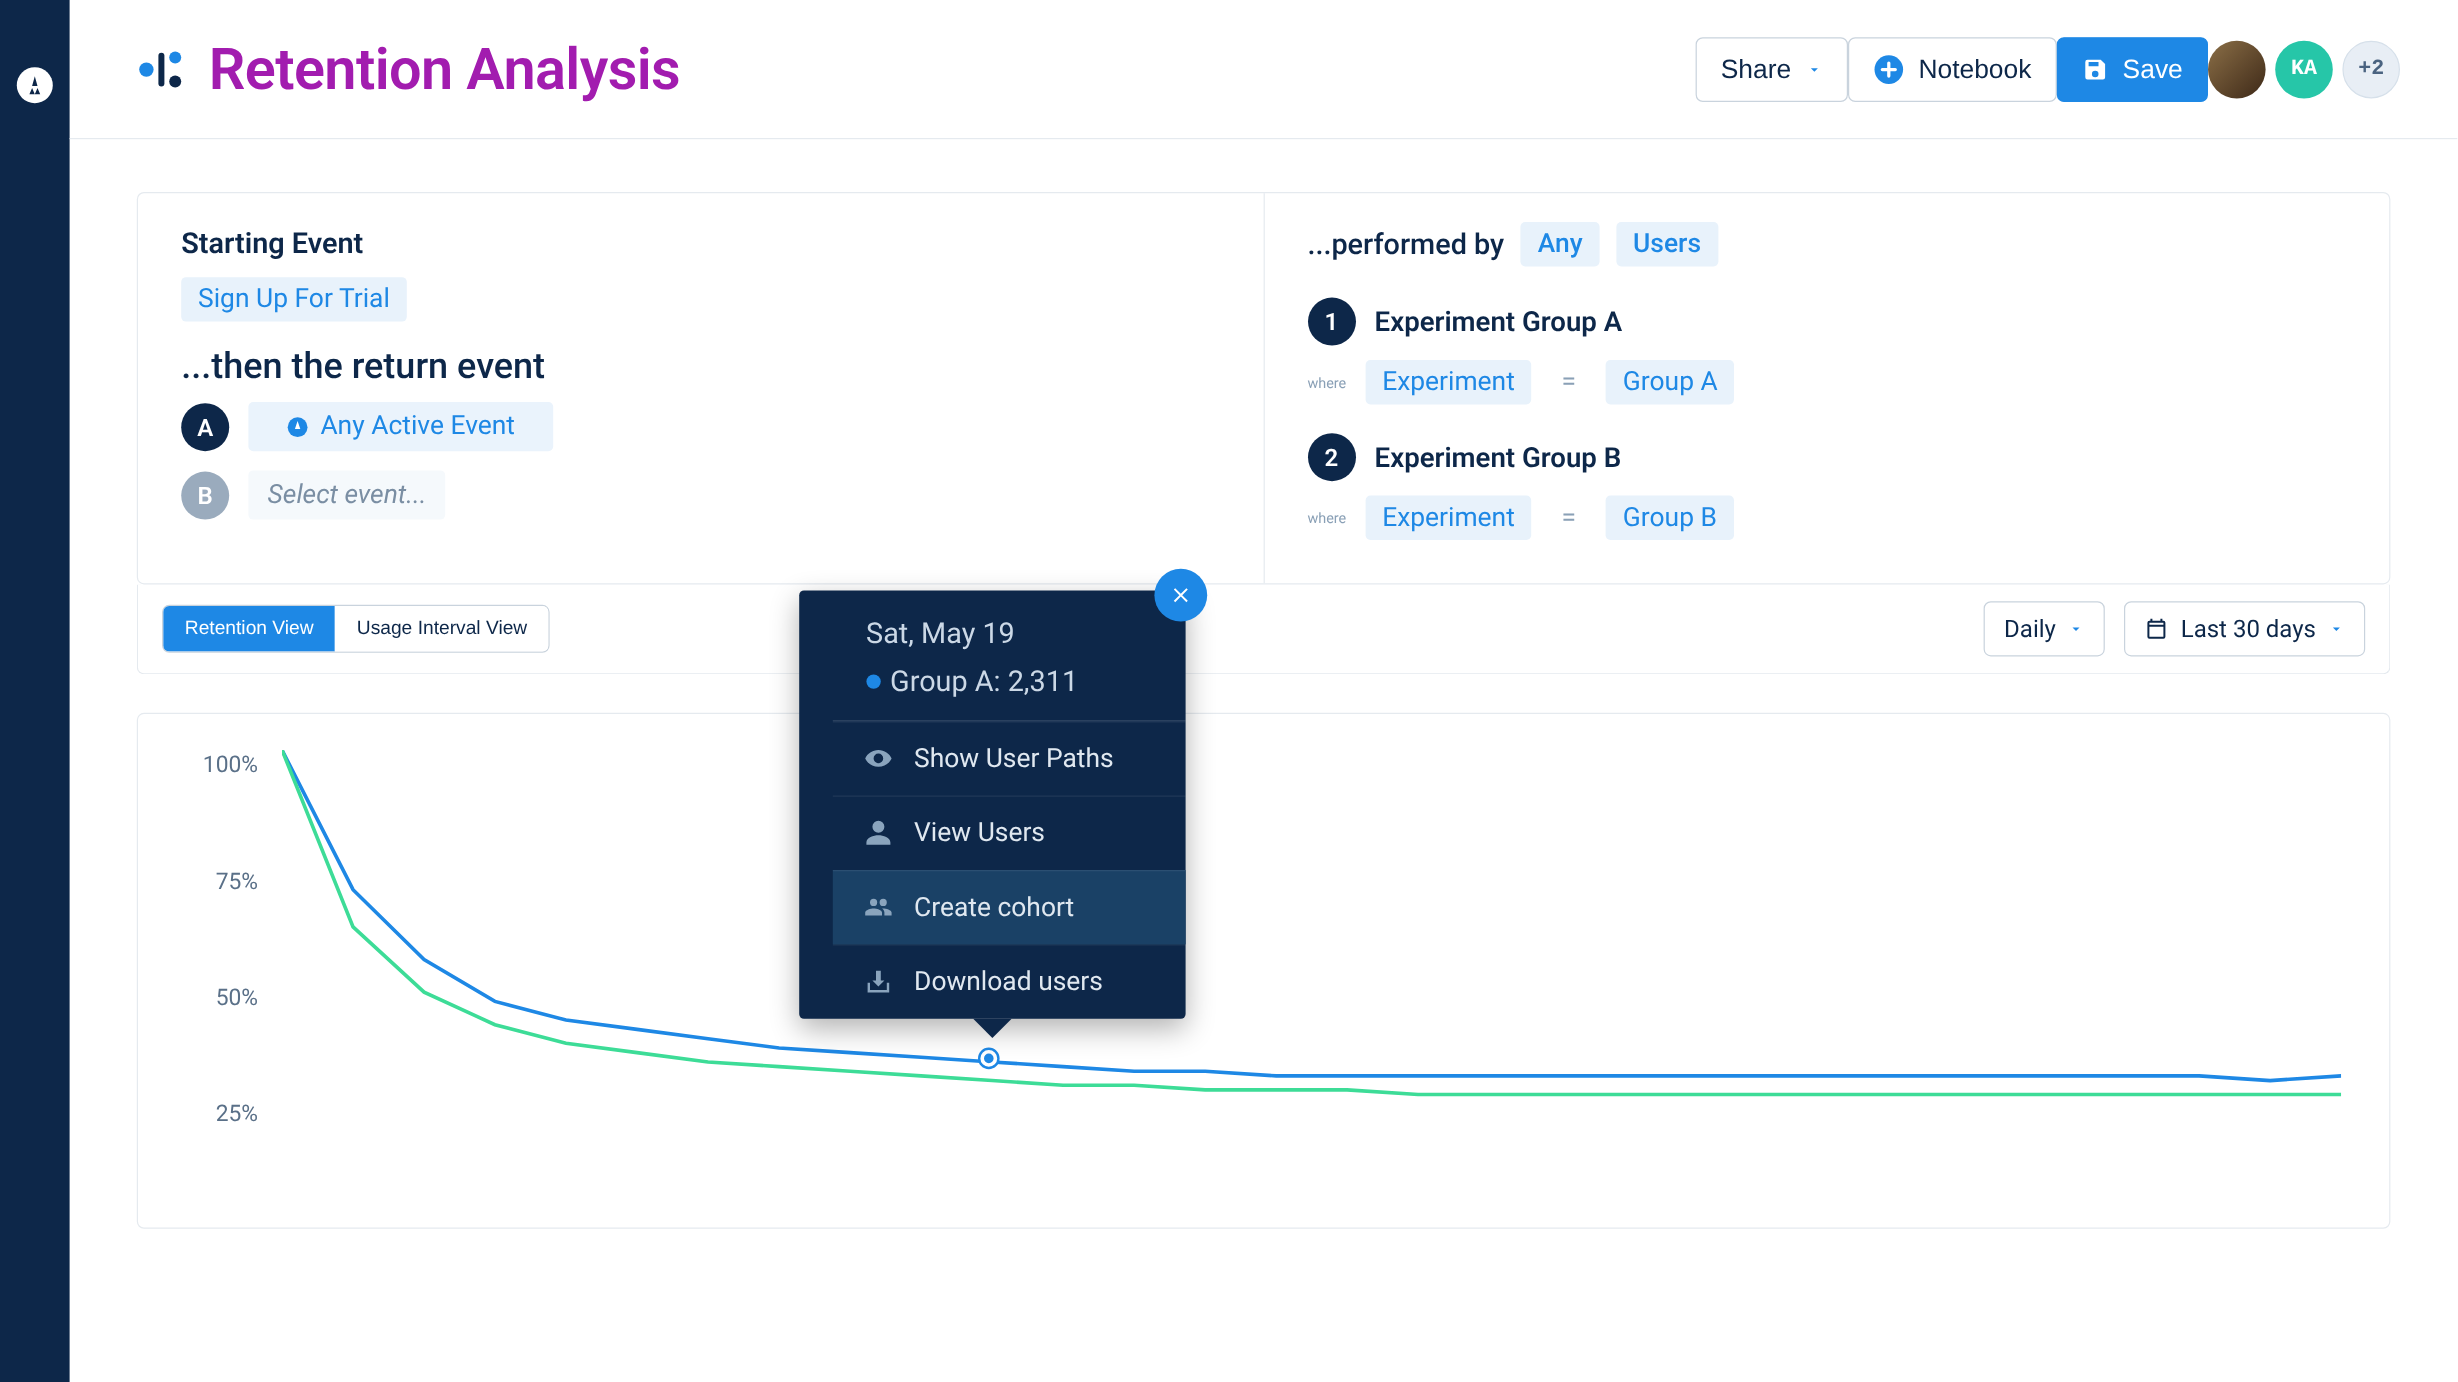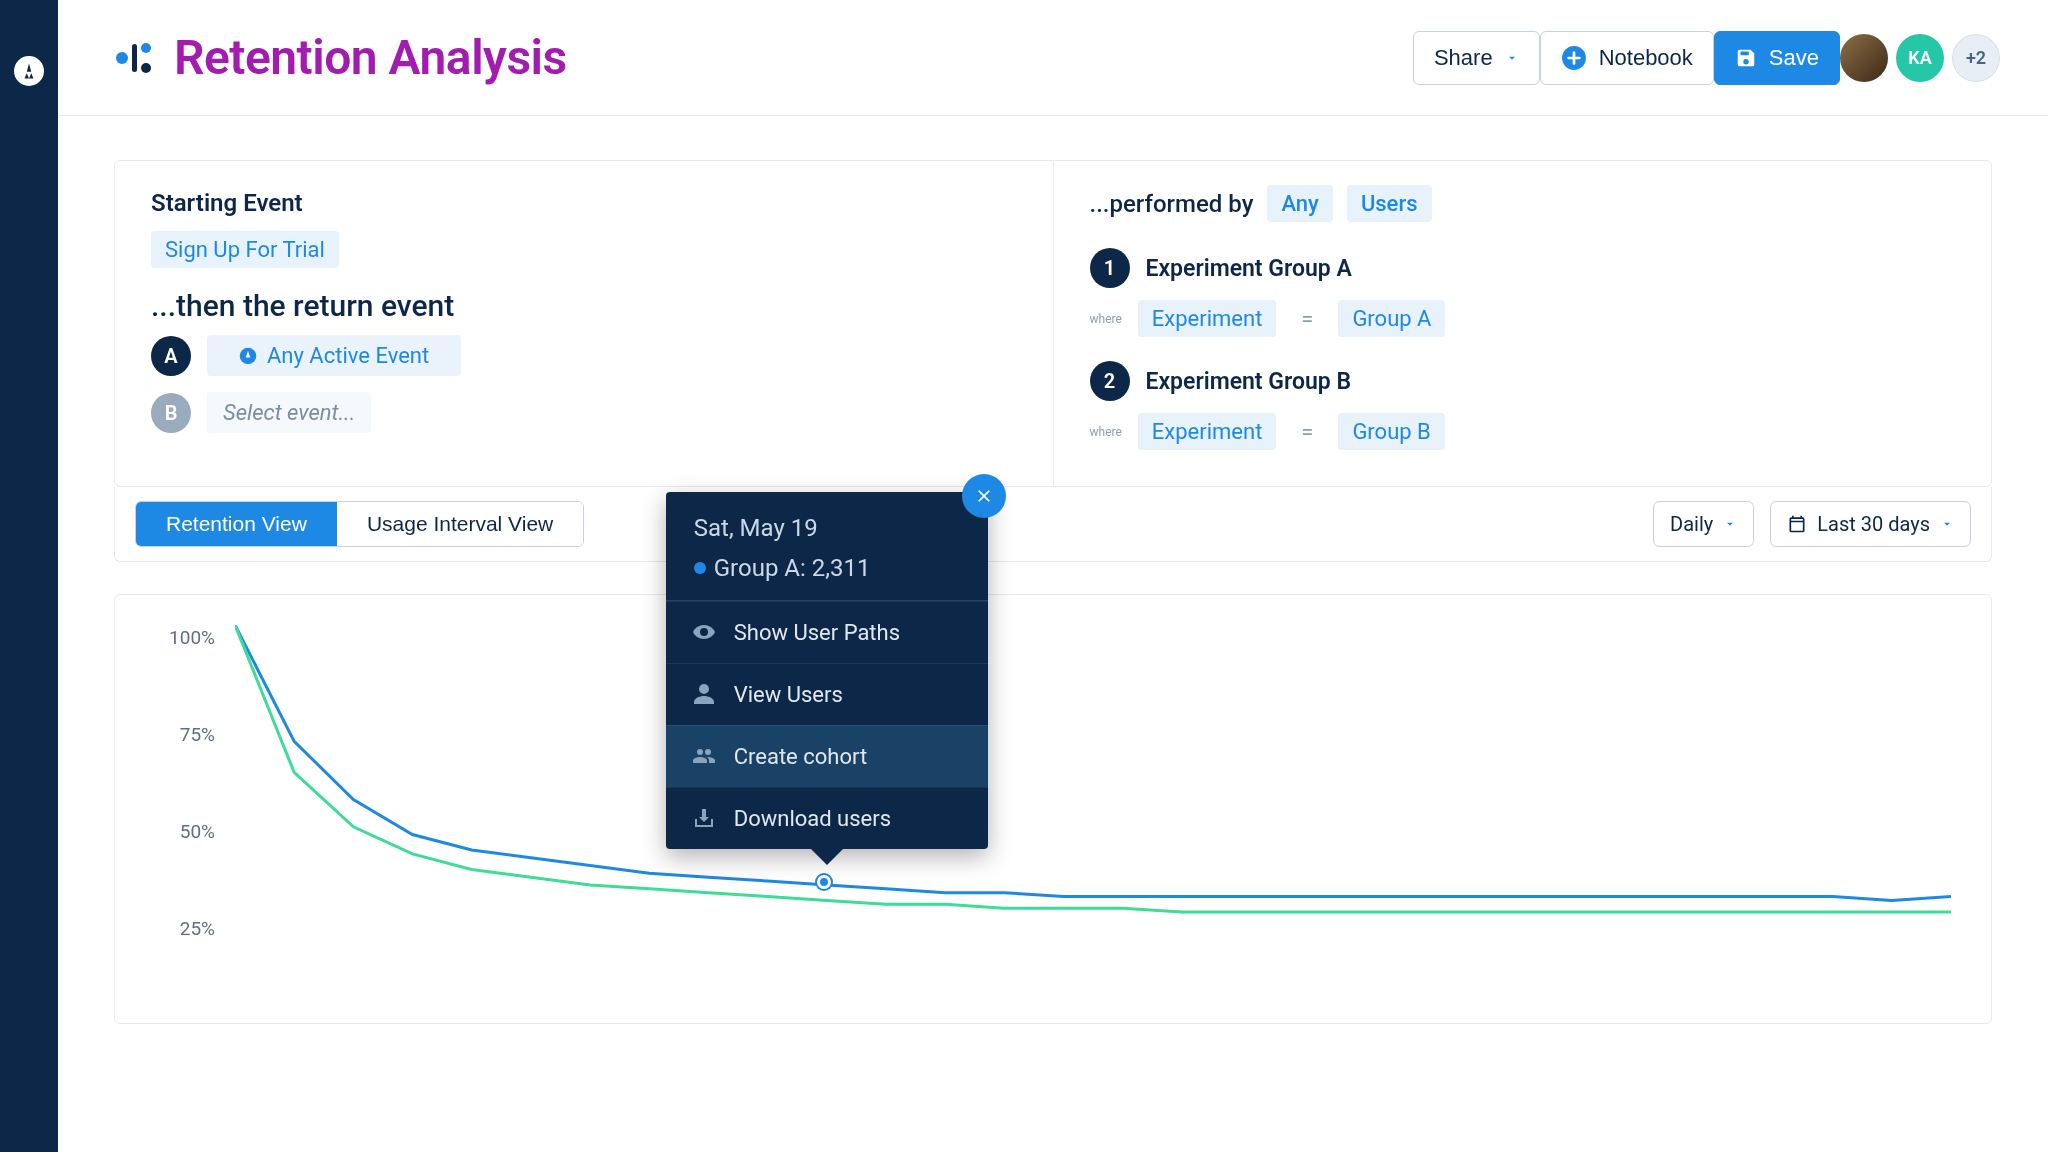--- a/index.html
+++ b/index.html
@@ -8,21 +8,21 @@
 .rail-logo { width: 30px; height: 30px; background: #fff; border-radius: 50%; display: flex; align-items: center; justify-content: center; }
 .main { flex: 1; display: flex; flex-direction: column; }
 .header { height: 116px; border-bottom: 1px solid #e5eaef; display: flex; align-items: center; justify-content: space-between; padding: 0 48px 0 56px; }
 .title-wrap { display: flex; align-items: center; gap: 20px; }
 .page-title { font-size: 48px; font-weight: 600; color: #a21caf; letter-spacing: -0.5px; }
 .header-actions { display: flex; align-items: center; }
 .btn { border: 1px solid #c9d3dd; background: #fff; color: #0d2749; font-size: 22px; font-weight: 500; padding: 0 20px; height: 54px; border-radius: 6px; display: inline-flex; align-items: center; gap: 12px; cursor: pointer; }
 .btn-primary { background: #1e88e5; border-color: #1e88e5; color: #fff; }
 .btn-primary svg { fill: #fff; }
 .avatars { display: flex; align-items: center; gap: 8px; }
-.avatar { width: 48px; height: 48px; border-radius: 50%; display: flex; align-items: center; justify-content: center; font-size: 18px; font-weight: 600; }
+.avatar { width: 48px; height: 48px; border-radius: 50%; display: flex; align-items: center; justify-content: center; font-size: 18px; font-weight: 600; font-family: Liberation Mono, monospace; }
 .avatar-img { background: linear-gradient(135deg,#8b6f47,#3d2817); }
 .avatar-ka { background: #26c6a8; color: #fff; }
 .avatar-more { background: #e8eef5; color: #4a6380; border:1px solid #d6e0ea;}
 
 .content { padding: 44px 56px 0; flex: 1; position: relative; }
 .card { border: 1px solid #e5eaef; border-radius: 6px; display: flex; margin-bottom: 0; }
 .card-left { flex: 1; padding: 28px 36px 36px; border-right: 1px solid #e5eaef; }
 .card-right { flex: 1; padding: 24px 36px 28px; }
 .label-strong { font-size: 24px; font-weight: 600; color: #0d2749; margin-bottom: 14px; }
 .pill { background: #e8f2fb; color: #1e88e5; font-size: 22px; padding: 6px 14px; border-radius: 4px; display: inline-block; cursor: pointer; }
@@ -36,21 +36,21 @@
 
 .performed-by { display: flex; align-items: center; gap: 14px; margin-bottom: 26px; font-size: 24px; font-weight:500; color:#0d2749; }
 .num-badge { width: 40px; height: 40px; border-radius: 50%; background: #0d2749; color: #fff; display: inline-flex; align-items: center; justify-content: center; font-weight: 600; font-size: 20px; }
 .exp-row { display: flex; align-items: center; gap: 16px; margin-bottom: 12px; font-size: 23px; font-weight:600; color:#0d2749;}
 .where-row { display: flex; align-items: center; gap: 16px; padding-left: 0px; margin-bottom: 24px; font-size: 22px; }
 .where-label { color: #8aa0b6; font-size: 12px; }
 .eq { color: #8aa0b6; width: 30px; text-align:center;}
 
 .toolbar { border: 1px solid #e5eaef; border-top: none; border-radius: 0 0 6px 6px; display: flex; align-items: center; justify-content: space-between; padding: 14px 20px; }
 .toggle-group { display: flex; border: 1px solid #c9d3dd; border-radius: 6px; overflow: hidden; }
-.toggle-btn { padding: 10px 30px; font-size: 21px; background: #fff; color: #0d2749; cursor: pointer; border:none;}
+.toggle-btn { padding: 10px 18px; font-size: 16px; background: #fff; color: #0d2749; cursor: pointer; border:none;}
 .toggle-btn.active { background: #1e88e5; color: #fff; }
 .right-controls { display: flex; gap: 16px; }
 .small-select { border: 1px solid #c9d3dd; border-radius: 6px; padding: 10px 16px; font-size: 20px; color: #0d2749; display: inline-flex; align-items: center; gap: 10px; cursor: pointer; background:#fff;}
 
 .chart-container { margin-top: 32px; border: 1px solid #e5eaef; border-radius: 6px; padding: 30px 40px 10px 40px; position: relative; height: 430px; }
 .chart-area { position: relative; width: 100%; height: 100%; }
 .y-axis { position: absolute; left: 0; top: 0; bottom: 0; width: 70px; }
 .y-label { position: absolute; right: 10px; font-size: 19px; color: #5a7088; transform: translateY(-50%); text-align: center; }
 .plot { position: absolute; left: 80px; right: 0; top: 0; bottom: 0; }
 
@@ -202,21 +202,21 @@
         <div class="plot">
           <svg id="chart-svg" width="100%" height="100%" viewBox="0 0 1000 380" preserveAspectRatio="none">
               <path d="M0.0 0.0 L34.5 114.0 L69.0 171.0 L103.4 205.2 L137.9 220.4 L172.4 228.0 L206.9 235.6 L241.4 243.2 L275.9 247.0 L310.3 250.8 L344.8 254.6 L379.3 258.4 L413.8 262.2 L448.3 262.2 L482.8 266.0 L517.2 266.0 L551.7 266.0 L586.2 266.0 L620.7 266.0 L655.2 266.0 L689.7 266.0 L724.1 266.0 L758.6 266.0 L793.1 266.0 L827.6 266.0 L862.1 266.0 L896.6 266.0 L931.0 266.0 L965.5 269.8 L1000.0 266.0 " fill="none" stroke="#1e88e5" stroke-width="3" vector-effect="non-scaling-stroke"></path>
               <path d="M0.0 0.0 L34.5 144.4 L69.0 197.6 L103.4 224.2 L137.9 239.4 L172.4 247.0 L206.9 254.6 L241.4 258.4 L275.9 262.2 L310.3 266.0 L344.8 269.8 L379.3 273.6 L413.8 273.6 L448.3 277.4 L482.8 277.4 L517.2 277.4 L551.7 281.2 L586.2 281.2 L620.7 281.2 L655.2 281.2 L689.7 281.2 L724.1 281.2 L758.6 281.2 L793.1 281.2 L827.6 281.2 L862.1 281.2 L896.6 281.2 L931.0 281.2 L965.5 281.2 L1000.0 281.2 " fill="none" stroke="#3ddc97" stroke-width="3" vector-effect="non-scaling-stroke"></path>
             </svg>
           <div id="hover-point" class="point-dot" style="left: 581.724px; top: 249.96px;"></div>
         </div>
       </div>
     </div>
 
-    <div class="tooltip" id="chart-tooltip" style="left: 607.724px; top: 375.96px;">
+    <div class="tooltip" id="chart-tooltip" style="left: 607.724px; top: 375.96px; padding-left: 28px;">
       <div class="tooltip-close">
         <svg viewBox="0 0 24 24">
             <path d="M19 6.41 17.59 5 12 10.59 6.41 5 5 6.41 10.59 12 5 17.59 6.41 19 12 13.41 17.59 19 19 17.59 13.41 12z"></path>
           </svg>
       </div>
       <div class="tooltip-head">
         <div>Sat, May 19</div>
         <div class="tooltip-val">
           <div class="dot"></div>
           <span>Group A: 2,311</span>

